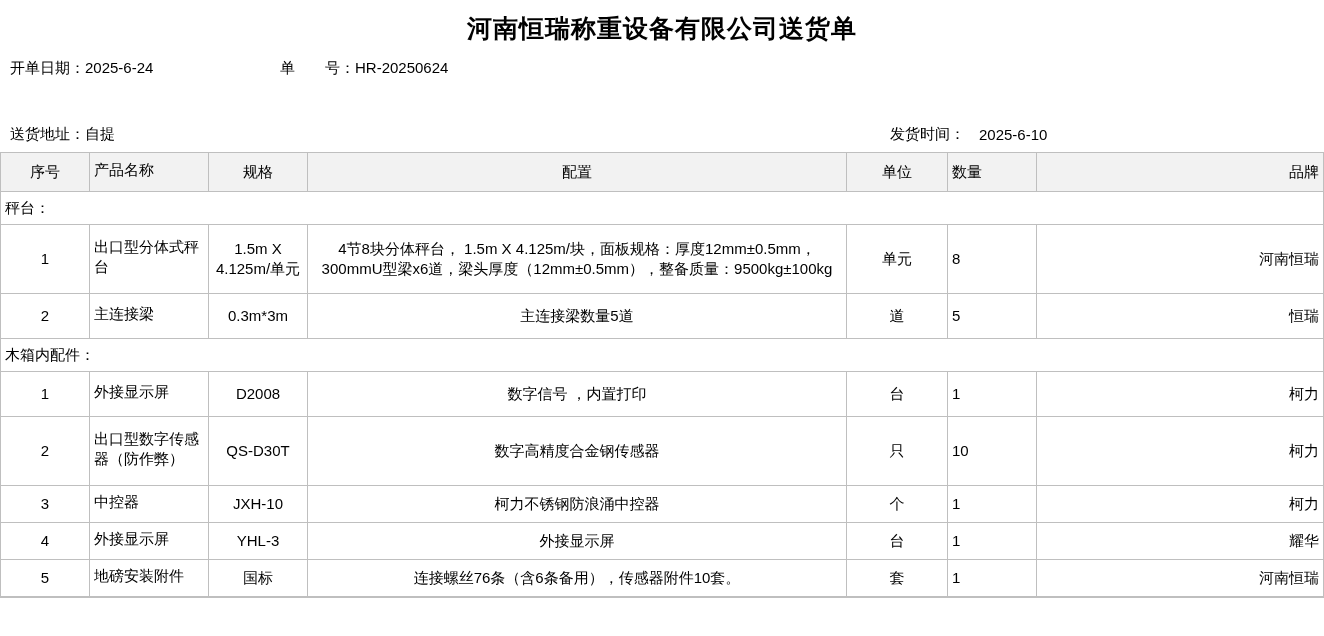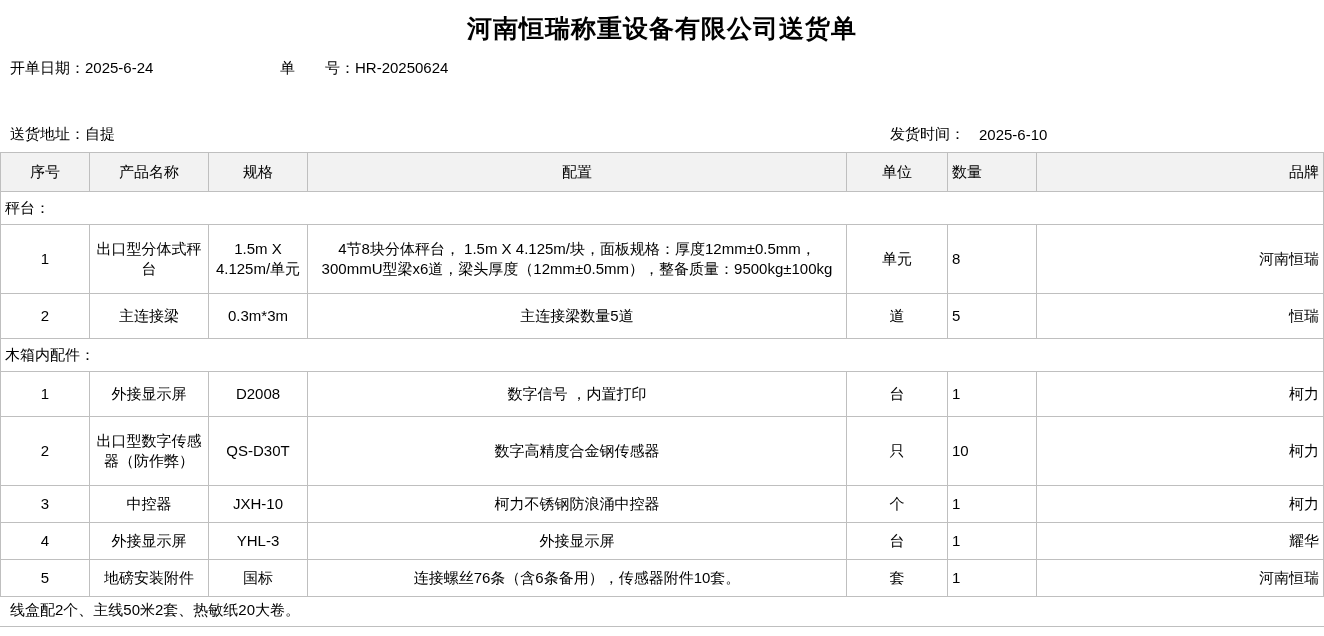--- a/index.html
+++ b/index.html
@@ -68,21 +68,21 @@
     word-wrap: break-word;
     line-height: 1.35;
   }
   thead th {
     background: #f2f2f2;
     font-weight: normal;
     text-align: center;
     height: 32px;
   }
   .c-idx { width: 80px; text-align: center; }
-  .c-name { width: 110px; text-align: center; }
+  .c-name { width: 110px; text-align: left; font-family: Liberation Mono, monospace; }
   .c-spec { width: 90px; text-align: center; }
   .c-conf { width: 530px; text-align: center; }
   .c-unit { width: 92px; text-align: center; }
   .c-qty { width: 80px; text-align: left; }
   .c-brand { text-align: right; }
   .section-row td {
     text-align: left;
     padding-left: 8px;
     height: 26px;
     margin-left: 33px;
@@ -211,16 +211,15 @@
         <td class="c-name">地磅安装附件</td>
         <td class="c-spec">国标</td>
         <td class="c-conf">连接螺丝76条（含6条备用），传感器附件10套。</td>
         <td class="c-unit">套</td>
         <td class="c-qty">1</td>
         <td class="c-brand">河南恒瑞</td>
       </tr>
     </tbody>
   </table>
 
-  <div class="spare-line">线盒配2个、主线50米2套、热敏纸20大卷。</div>
   <div class="bottom-rule"></div>
 
 </div>
 
 </body></html>

